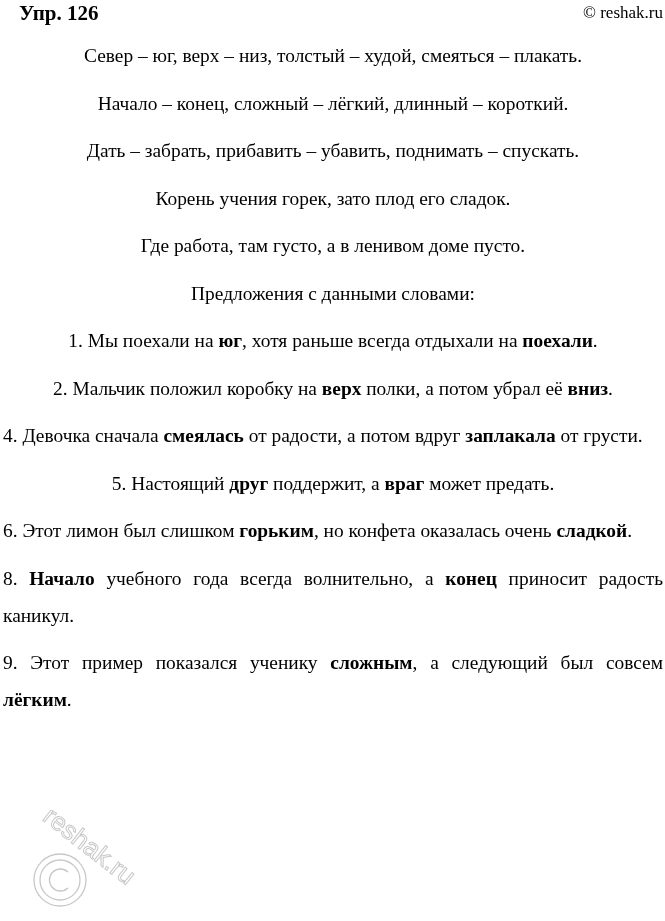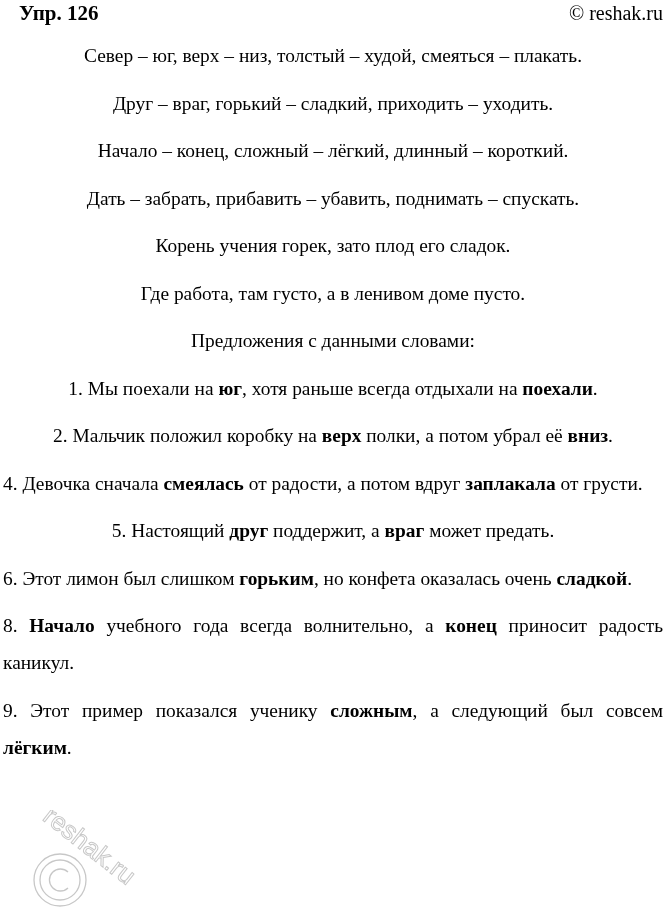--- a/index.html
+++ b/index.html
@@ -10,21 +10,21 @@
   }
   .header {
     position: absolute; top: 0; left: 16px; right: 0; height: 30px;
   }
   .title {
     position: absolute; left: 3px; top: 0px;
     font-weight: bold; font-size: 21px; line-height: 26px;
   }
   .copyright {
     position: absolute; right: 2px; top: 0px;
-    font-size: 20px; line-height: 26px;
+    font-size: 17px; line-height: 26px;
   }
   .content {
     position: absolute; left: 3px; top: 37px; width: 660px;
     font-size: 19.4px;
   }
   .p {
     margin: 0; line-height: 37px; margin-bottom: 10.5px;
     text-align: justify;
   }
   .p.single { text-align: center; }
@@ -37,21 +37,20 @@
 </head>
 <body>
 
 <div class="header">
   <div class="title">Упр. 126</div>
   <div class="copyright">© reshak.ru</div>
 </div>
 
 <div class="content">
   <p class="p single">Север – юг, верх – низ, толстый – худой, смеяться – плакать.</p>
-  <p class="p single">Друг – враг, горький – сладкий, приходить – уходить.</p>
   <p class="p single">Начало – конец, сложный – лёгкий, длинный – короткий.</p>
   <p class="p single">Дать – забрать, прибавить – убавить, поднимать – спускать.</p>
   <p class="p single">Корень учения горек, зато плод его сладок.</p>
   <p class="p single">Где работа, там густо, а в ленивом доме пусто.</p>
   <p class="p single">Предложения с данными словами:</p>
 
   <p class="p single"><span>1. Мы поехали на </span><b>юг</b><span>, хотя раньше всегда отдыхали на </span><b>поехали</b><span>.</span></p>
 
   <p class="p single"><span>2. Мальчик положил коробку на </span><b>верх</b><span> полки, а потом убрал её </span><b>вниз</b><span>.</span></p>
 

